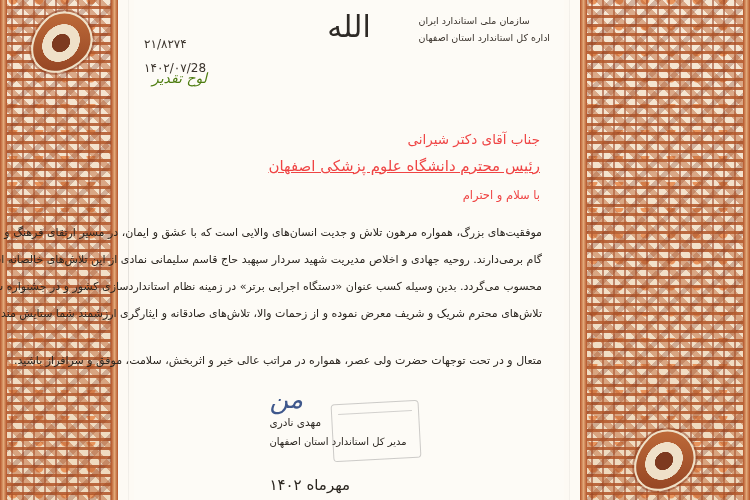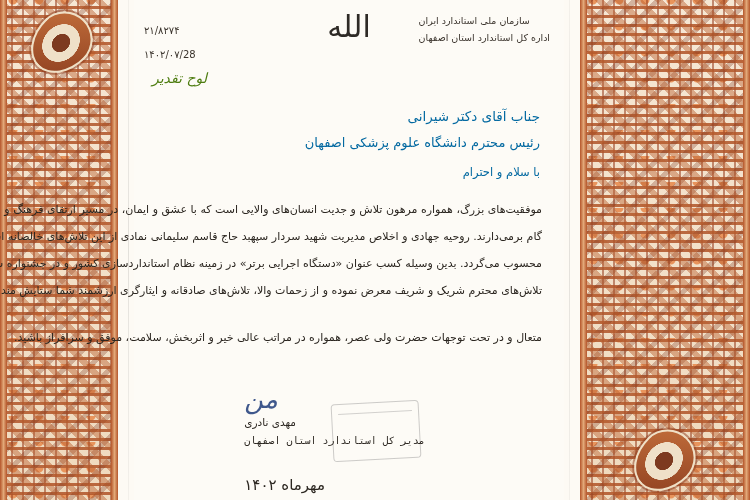--- a/index.html
+++ b/index.html
@@ -117,48 +117,48 @@
     text-align: left;
     font-size: 9.5px;
     color: #3a332c;
     line-height: 17px;
     letter-spacing: .2px;
   }
   .head-block div { white-space: nowrap; }
 
   .ref-block {
     position: absolute;
-    top: 19px;
+    top: 32px;
     left: 10px;
-    font-size: 10px;
+    font-size: 12px;
     color: #3a332c;
     line-height: 24px;
     letter-spacing: .4px;
     direction: ltr;
     text-align: left;
   }
 
   .title {
     position: absolute;
     top: 70px;
     left: 18px;
     font-size: 14px;
     color: #4d7c0f;
     font-style: italic;
     letter-spacing: 1px;
   }
 
   .salutation {
-    margin-top: 55px;
+    margin-top: 78px;
     text-align: right;
     padding-right: 16px;
-    color: #0369a1;
+    color: #ef4444;
   }
   .salutation .l1 { font-size: 13.5px; line-height: 26px; }
-  .salutation .l2 { font-size: 13px;   line-height: 28px; }
+  .salutation .l2 { font-size: 15px;   line-height: 28px; text-decoration: underline; }
   .salutation .l3 { font-size: 11.5px; line-height: 30px; }
 
   .bodytext {
     margin-top: 10px;
     padding: 0 14px;
     color: #2b2620;
     font-size: 11px;
     line-height: 25px;
     text-align: justify;
   }
@@ -178,21 +178,21 @@
   }
   .sign-scribble {
     font-size: 26px;
     line-height: 22px;
     color: #1f3c7a;
     font-style: italic;
     letter-spacing: -2px;
     opacity: .85;
   }
   .sign-name  { font-size: 10.5px; line-height: 20px; margin-top: 2px; }
-  .sign-title { font-size: 10px;   line-height: 20px; font-family: Liberation Mono, monospace; }
+  .sign-title { font-size: 10px;   line-height: 20px; }
   .sign-date  { font-size: 15px;  line-height: 18px; letter-spacing: 1px; margin-top: 24px; }
 
   .stamp {
     position: absolute;
     bottom: 40px;
     left: 46%;
     width: 86px;
     height: 56px;
     border: 1.5px solid rgba(40,40,45,0.45);
     border-radius: 4px;

